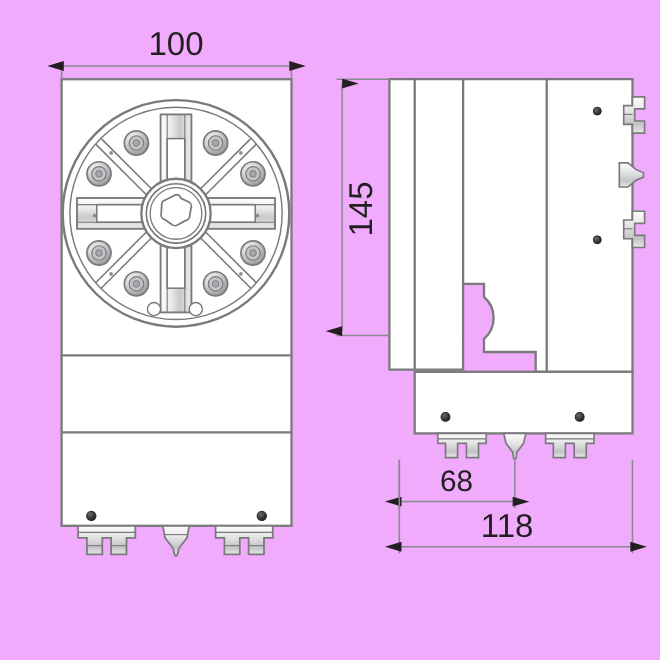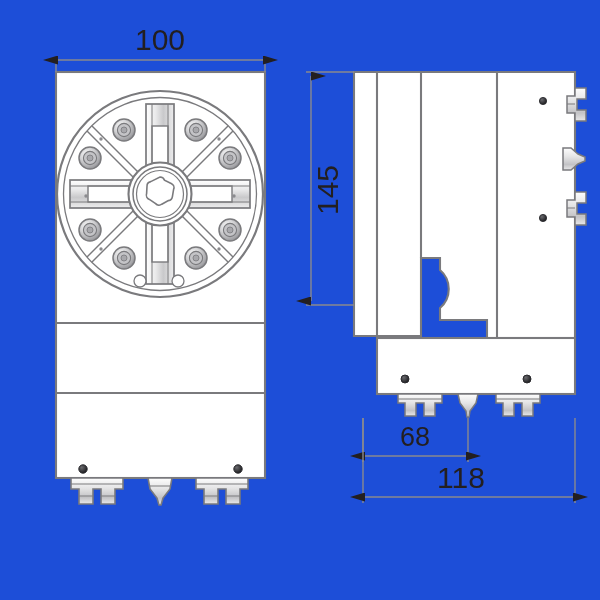--- a/index.html
+++ b/index.html
@@ -1,18 +1,18 @@
 <!DOCTYPE html>
 <html><head>
 <meta charset="utf-8">
 <style>
   html,body{margin:0;padding:0;background:#ffffff;}
   body{width:600px;height:600px;overflow:hidden;
        font-family:"Liberation Sans",sans-serif;}
-  #sheet{position:relative;width:600px;height:600px;background:#1d4ed8;}
+  #sheet{position:relative;width:600px;height:600px;background:#f0abfc;}
   svg{display:block;}
   .dimtext{font-family:"Liberation Sans",sans-serif;font-size:30px;fill:#231f20;}
   .dimtext.small{font-size:27px;}
 </style>
 </head>
 <body>
 
 <div id="sheet">
 <svg width="600" height="600" viewBox="0 0 600 600">
 

